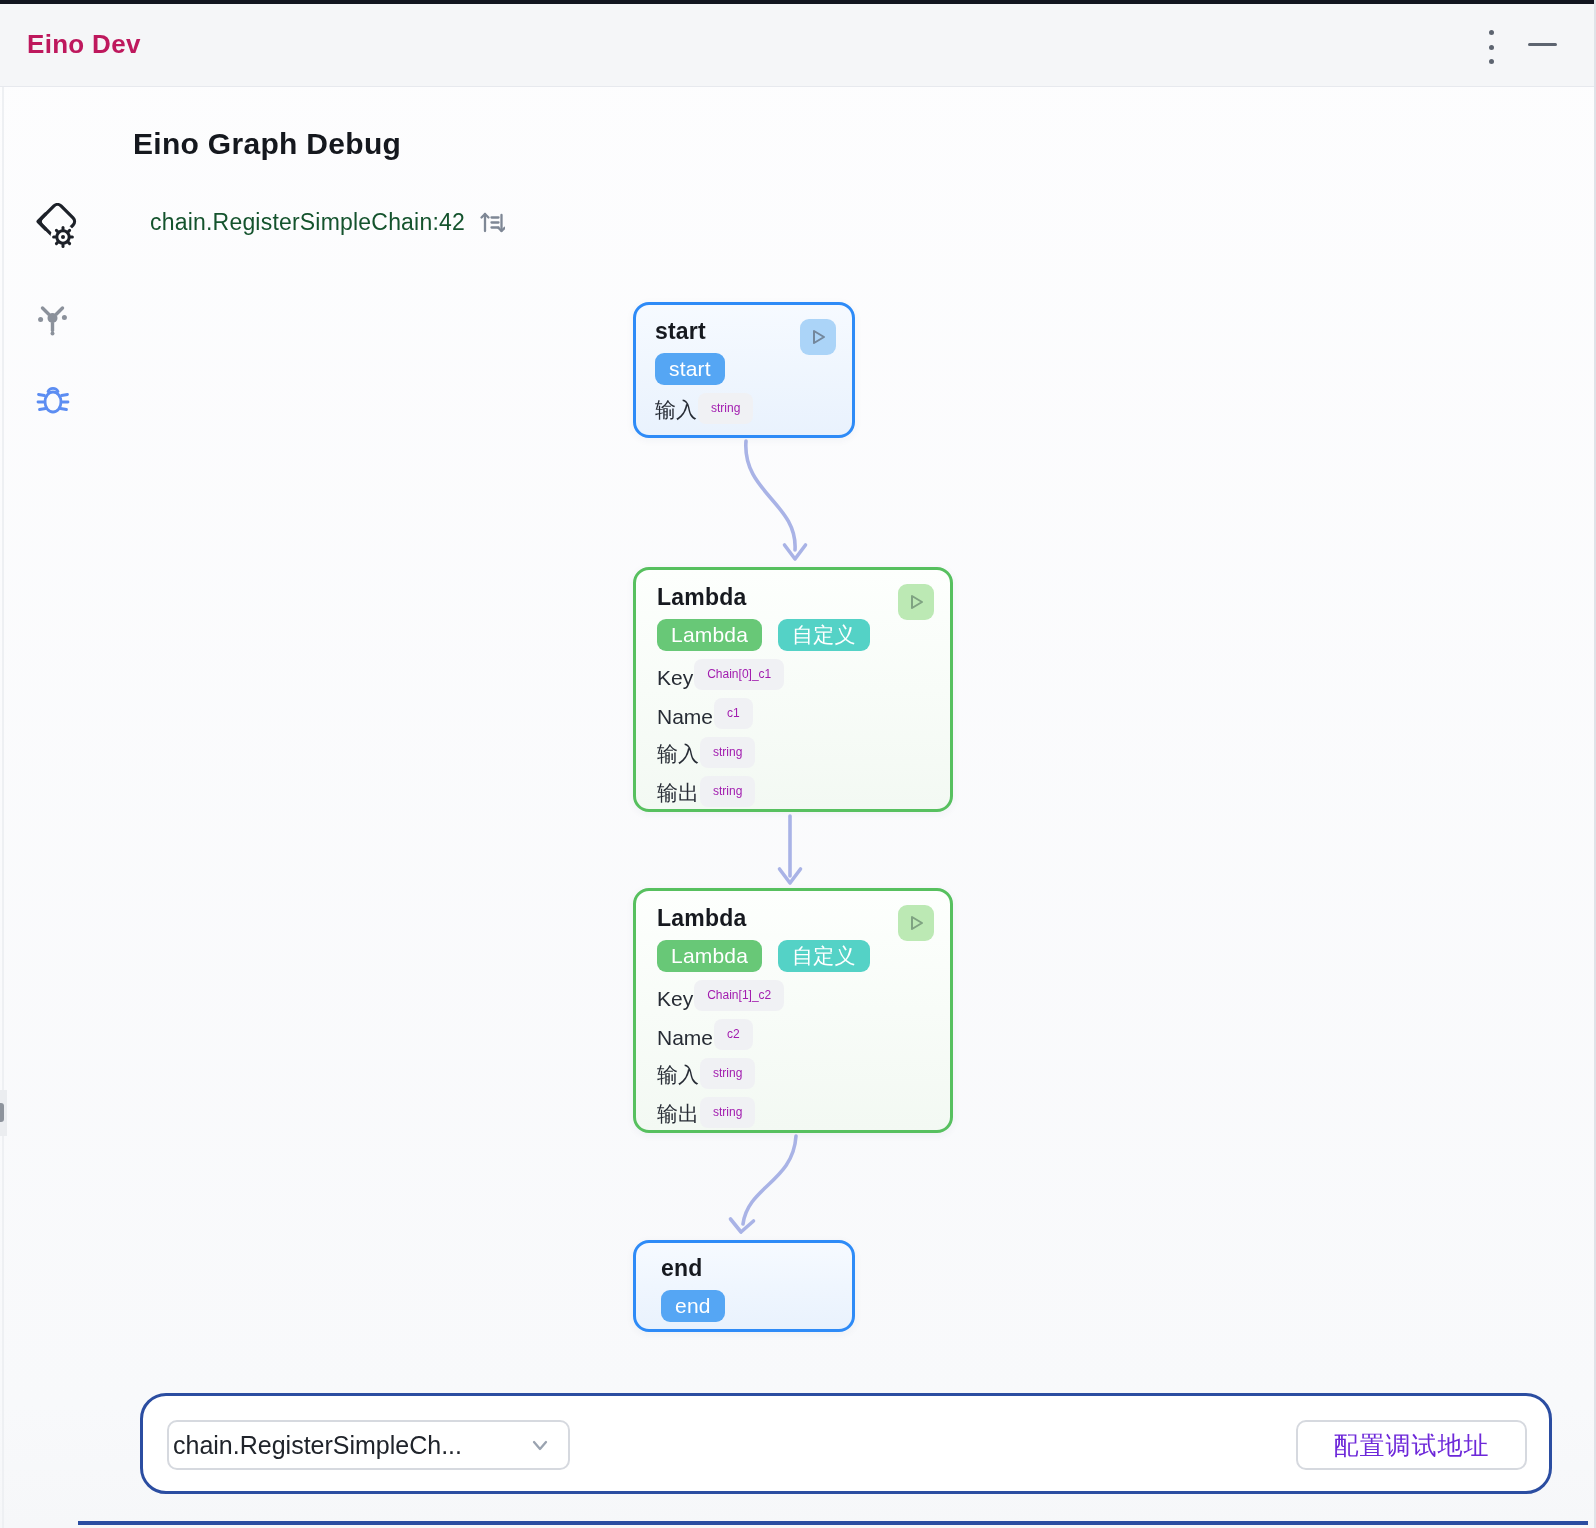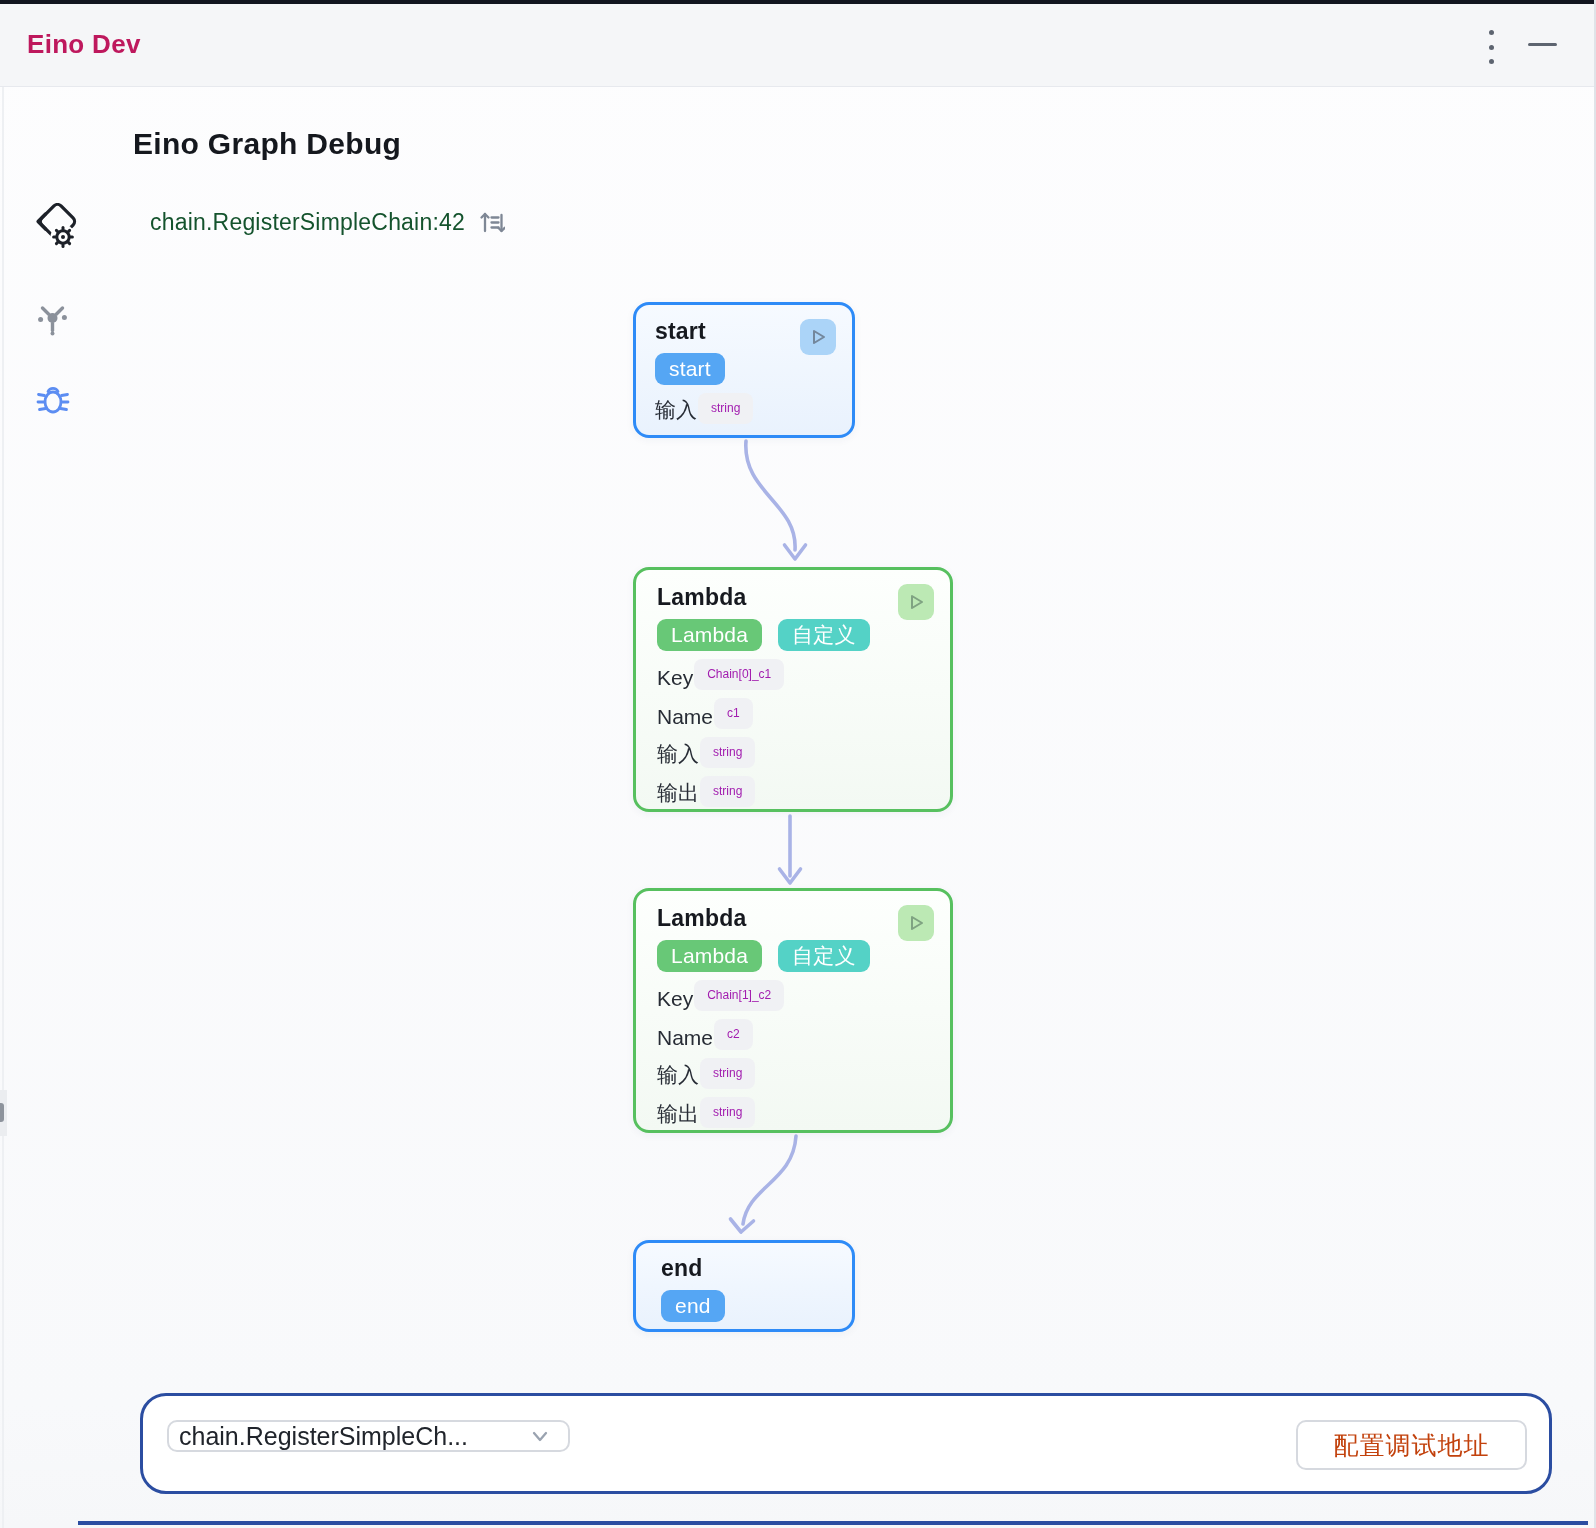--- a/index.html
+++ b/index.html
@@ -84,30 +84,30 @@
   }
 
   .edges { position:absolute; left:0; top:0; width:1596px; height:1528px; pointer-events:none; }
 
   
   .footer-bar {
     position:absolute; left:140px; top:1393px; width:1412px; height:101px;
     border:3px solid #2b4da1; border-radius:26px; background:#ffffff;
   }
   .target-select {
-    position:absolute; left:24px; top:24px; width:403px; height:32px;
+    position:absolute; left:24px; top:24px; width:403px; height:50px;
     border:2px solid #d6d9df; border-radius:10px; background:#fff; cursor:pointer;
-    display:flex; align-items:center; justify-content:space-between; padding:0 16px 0 10px;
+    display:flex; align-items:center; justify-content:space-between; padding:0 16px 0 4px;
   }
   .target-select .val { font-size:25px; color:#20242b; white-space:nowrap; overflow:hidden; }
   .config-btn {
     position:absolute; right:22px; top:24px; width:231px; height:50px;
     border:2px solid #d6d9df; border-radius:10px; background:#fff; cursor:pointer;
     display:flex; align-items:center; justify-content:center;
-    font-size:25px; color:#c2410c; letter-spacing:1px;
+    font-size:25px; color:#6d28d9; letter-spacing:1px;
   }
 
   .bottom-panel-edge { position:absolute; left:78px; top:1521px; width:1510px; height:4px; background:#2b4da1; }
   .left-panel-handle { position:absolute; left:0; top:1090px; width:7px; height:46px; background:#ebedf0; }
   .left-panel-handle i { position:absolute; left:0; top:13px; width:4px; height:19px; background:#8d939c; border-radius:0 3px 3px 0; display:block; }
 </style>
 </head>
 <body>
 
 <div class="top-strip"></div>

